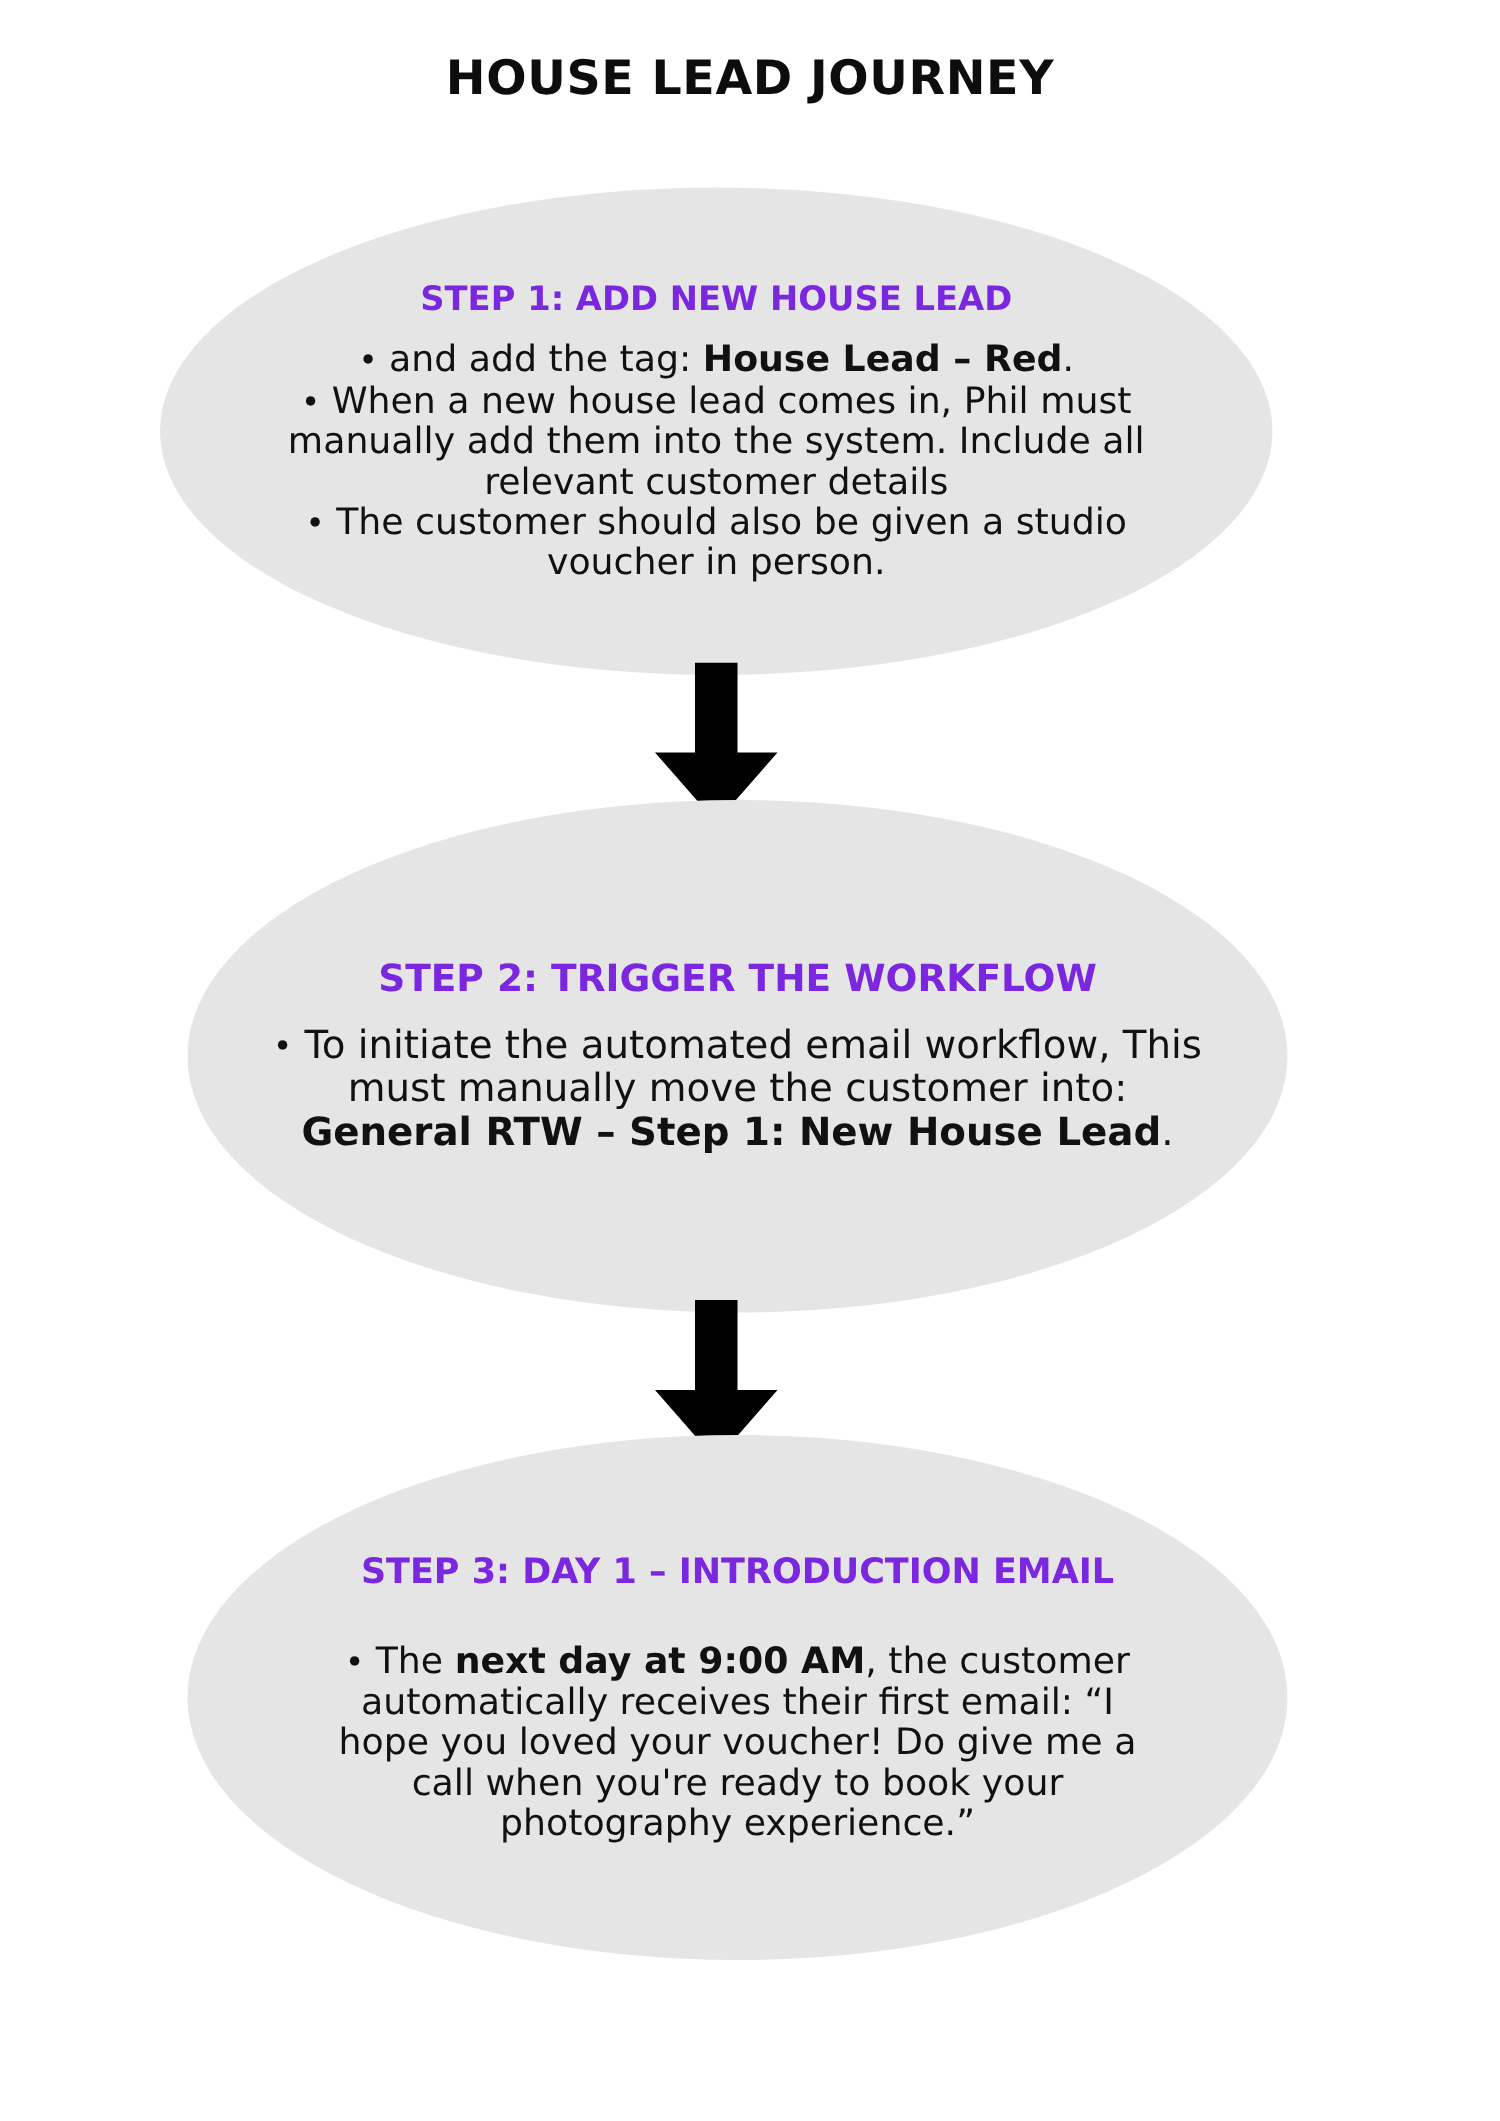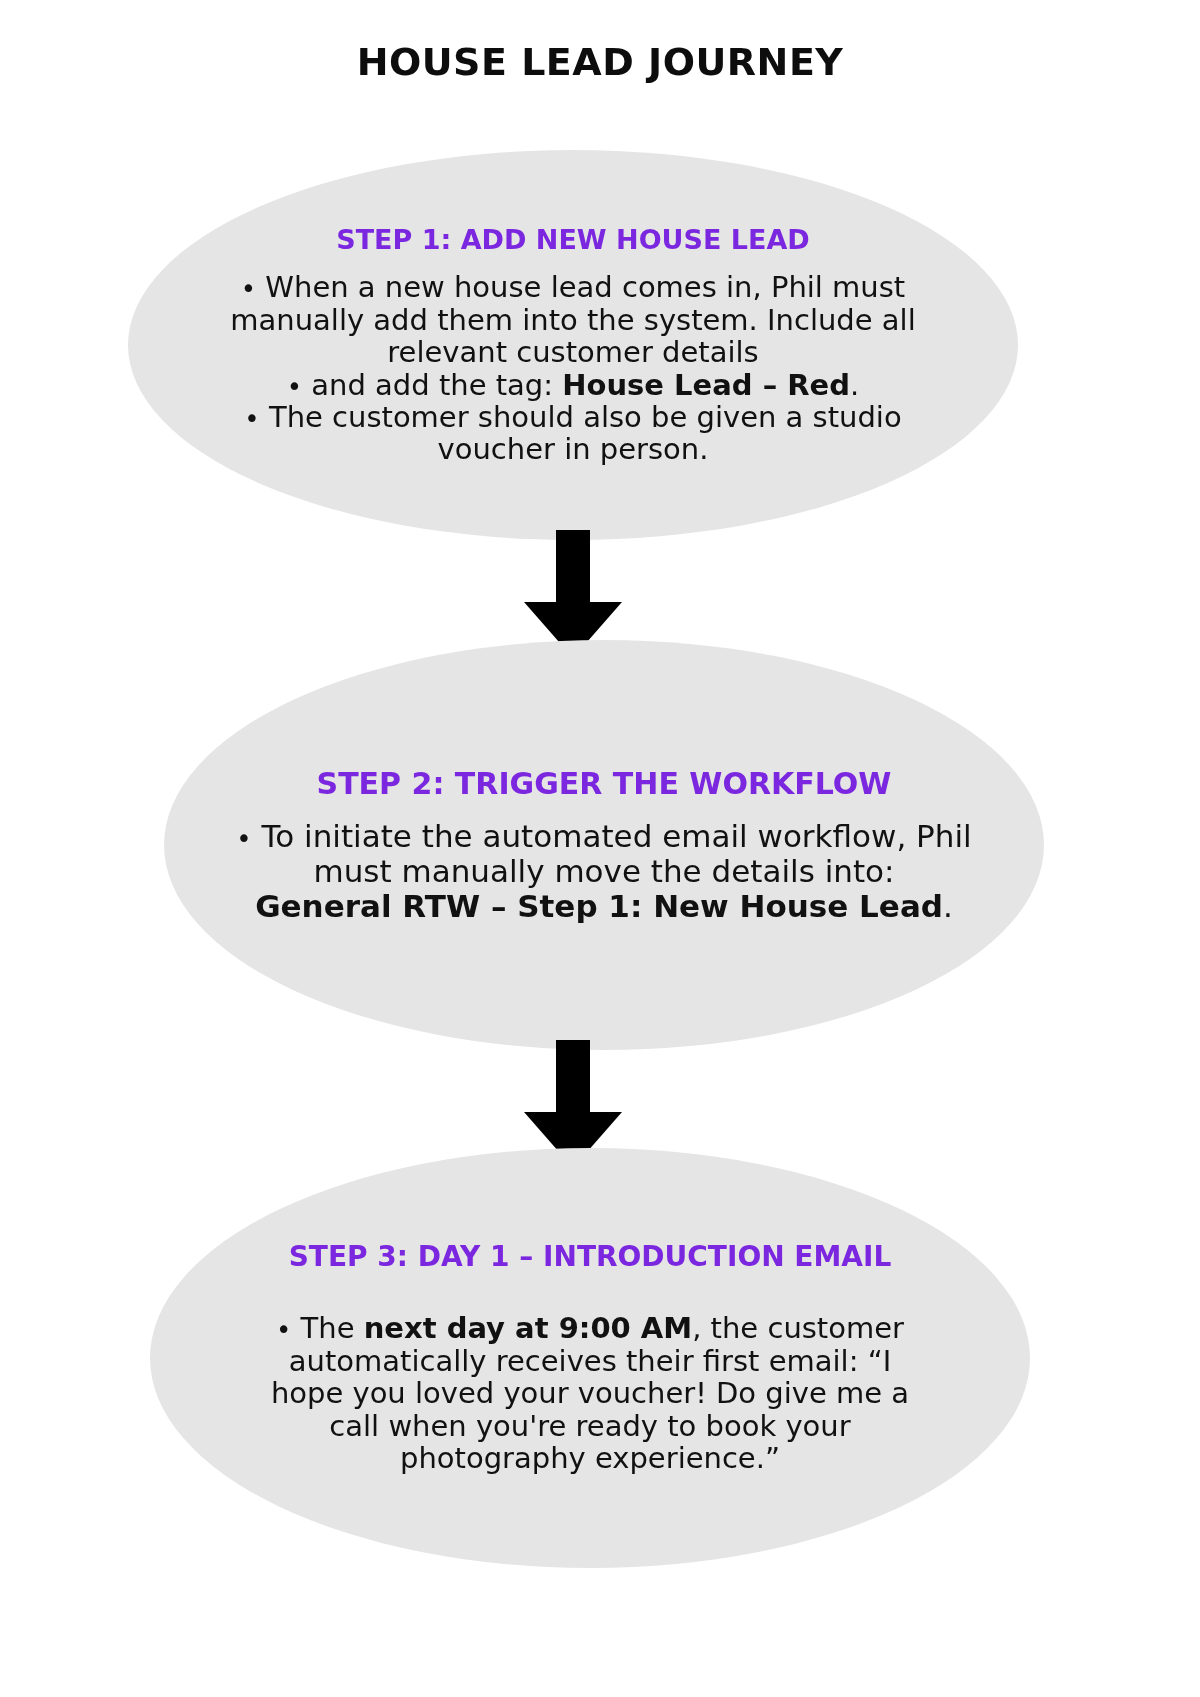--- a/index.html
+++ b/index.html
@@ -75,21 +75,21 @@
     font-size: 27px;
     margin-bottom: 16px;
   }
   #ellipse-step-1 .step-body {
     font-size: 29px;
     width: 700px;
   }
 
   
   #ellipse-step-2 {
-    left: 164px;
+    left: 150px;
     top: 640px;
     width: 880px;
     height: 410px;
   }
   #ellipse-step-2 .step-heading {
     font-size: 30px;
     margin-bottom: 18px;
   }
   #ellipse-step-2 .step-body {
     font-size: 31px;
@@ -135,45 +135,45 @@
 
 <div class="page">
 
   <div class="page-title">HOUSE LEAD JOURNEY</div>
 
   <div class="ellipse" id="ellipse-step-1">
     <div class="step-heading">STEP 1: ADD NEW HOUSE LEAD</div>
     <div class="step-body">
       <span class="hang">
         <span class="bullet-dot">•</span>
-        <span>When a new house lead comes in, Phil must manually add them into the system. Include all relevant customer details</span>
+        <span>and add the tag: <span class="b">House Lead – Red</span>.</span>
       </span>
       <span class="hang">
         <span class="bullet-dot">•</span>
-        <span>and add the tag: <span class="b">House Lead – Red</span>.</span>
+        <span>When a new house lead comes in, Phil must manually add them into the system. Include all relevant customer details</span>
       </span>
       <span class="hang">
         <span class="bullet-dot">•</span>
         <span>The customer should also be given a studio voucher in person.</span>
       </span>
     </div>
   </div>
 
   <div class="arrow" id="arrow-1">
     <svg width="110" height="130" viewBox="0 0 110 130" aria-hidden="true">
       <polygon points="38,0 72,0 72,72 104,72 55,128 6,72 38,72" fill="#000000"></polygon>
     </svg>
   </div>
 
   <div class="ellipse" id="ellipse-step-2">
     <div class="step-heading">STEP 2: TRIGGER THE WORKFLOW</div>
     <div class="step-body">
       <span class="hang">
         <span class="bullet-dot">•</span>
-        <span>To initiate the automated email workflow, Phil must manually move the details into:</span>
+        <span>To initiate the automated email workflow, This must manually move the customer into:</span>
       </span>
       <span class="hang">
         <span class="b">General RTW – Step 1: New House Lead</span><span>.</span>
       </span>
     </div>
   </div>
 
   <div class="arrow" id="arrow-2">
     <svg width="110" height="130" viewBox="0 0 110 130" aria-hidden="true">
       <polygon points="38,0 72,0 72,72 104,72 55,128 6,72 38,72" fill="#000000"></polygon>

